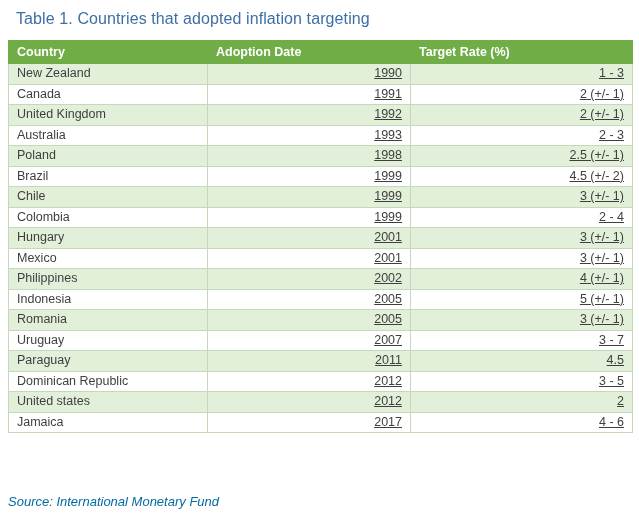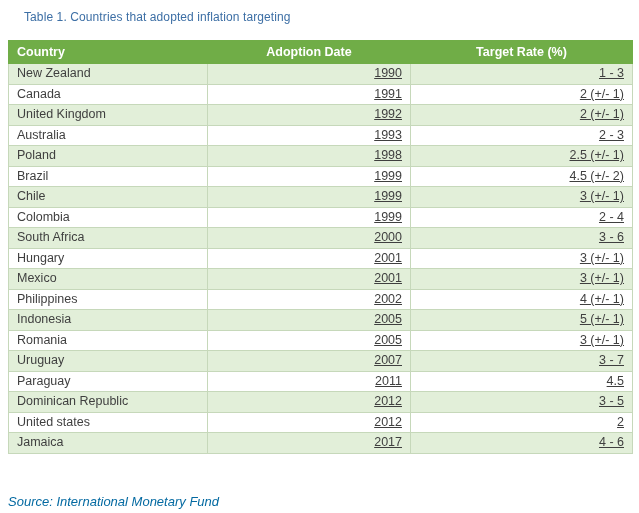--- a/index.html
+++ b/index.html
@@ -9,23 +9,23 @@
   }
   body {
     width: 639px;
     height: 513px;
     font-family: "Liberation Sans", sans-serif;
     position: relative;
     overflow: hidden;
   }
   .caption {
     position: absolute;
-    left: 24px;
+    left: 16px;
     top: 10px;
-    font-size: 12px;
+    font-size: 16px;
     color: #3d6fa5;
     letter-spacing: 0.1px;
   }
   table.it-table {
     position: absolute;
     left: 8px;
     top: 40px;
     width: 624px;
     border-collapse: collapse;
     table-layout: fixed;
@@ -40,21 +40,21 @@
     color: #ffffff;
     font-weight: bold;
     font-size: 12.5px;
     height: 20px;
     padding: 1px 8px;
     border: 1px solid #70AD47;
     border-left: 1px solid #89be68;
   }
   thead th:first-child { border-left: 1px solid #70AD47; }
   thead th.al { text-align: left; }
-  thead th.ar { text-align: center; }
+  thead th.ar { text-align: left; }
   tbody td {
     padding: 0 8px;
     line-height: 19.5px;
     border: 1px solid #c6d8ba;
     white-space: nowrap;
     overflow: hidden;
   }
   tbody tr:nth-child(odd)  { background: #E2EFD9; }
   tbody tr:nth-child(even) { background: #FFFFFF; }
   tbody td.al { text-align: left; }
@@ -121,25 +121,20 @@
       <td class="al">Chile</td>
       <td class="ar">1999</td>
       <td class="ar">3 (+/- 1)</td>
     </tr>
     <tr>
       <td class="al">Colombia</td>
       <td class="ar">1999</td>
       <td class="ar">2 - 4</td>
     </tr>
     <tr>
-      <td class="al">South Africa</td>
-      <td class="ar">2000</td>
-      <td class="ar">3 - 6</td>
-    </tr>
-    <tr>
       <td class="al">Hungary</td>
       <td class="ar">2001</td>
       <td class="ar">3 (+/- 1)</td>
     </tr>
     <tr>
       <td class="al">Mexico</td>
       <td class="ar">2001</td>
       <td class="ar">3 (+/- 1)</td>
     </tr>
     <tr>

